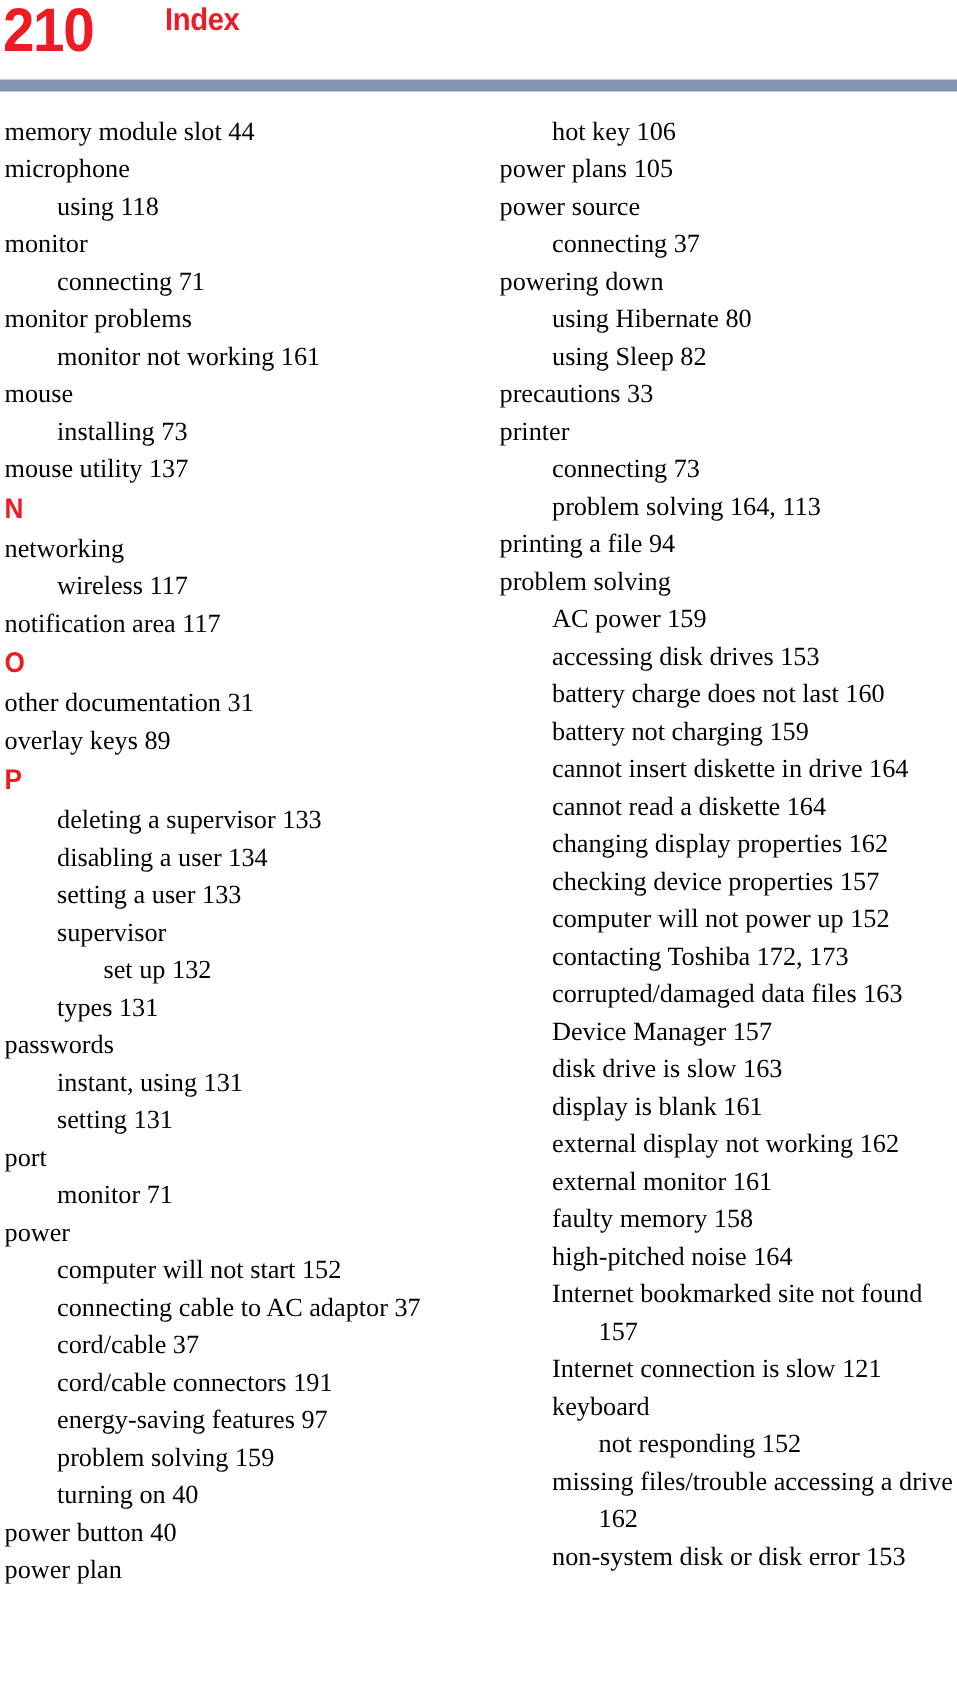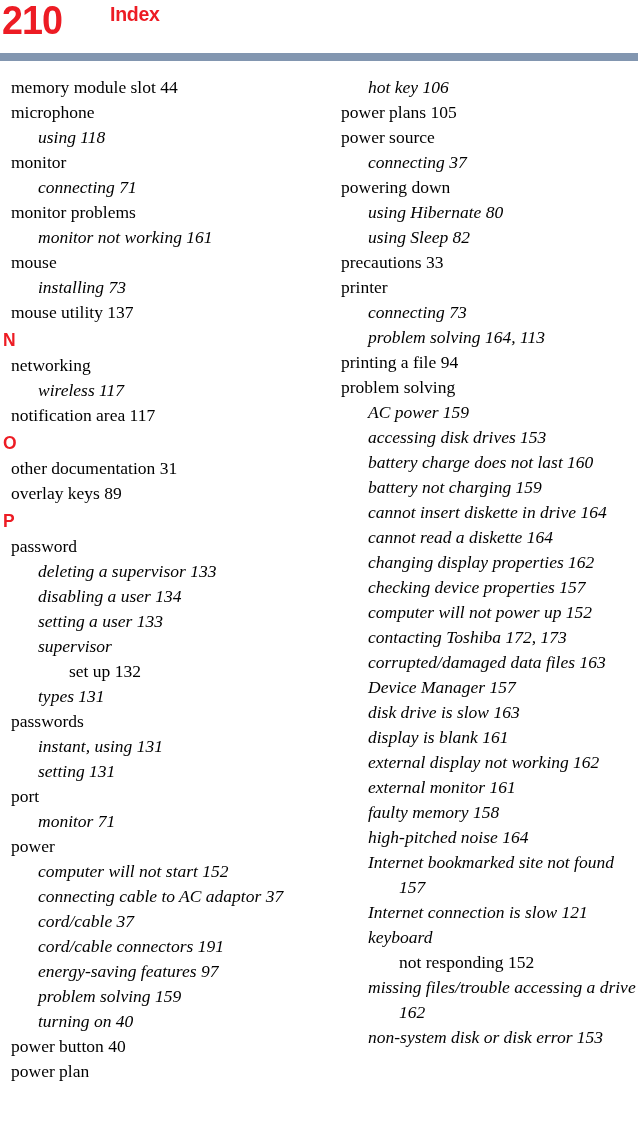--- a/index.html
+++ b/index.html
@@ -75,22 +75,22 @@
   }
   .column-left  { left: 3px; }
   .column-right { left: 333px; }
 
   
   .entry {
     font-size: 17.5px;
     line-height: 25px;
     white-space: pre-wrap;
   }
-  .lvl-0 { margin-left: 8px;  text-indent: 0; }
-  .lvl-1 { margin-left: 35px; text-indent: 0; font-style: italic; }
+  .lvl-0 { margin-left: 0px;  text-indent: 0; }
+  .lvl-1 { margin-left: 35px; text-indent: 0; }
   .lvl-2 { margin-left: 66px; text-indent: 0; font-family: Liberation Serif, serif; }
   
   .wrap-1 { margin-left: 35px; text-indent: 0; padding-left: 31px; }
   .wrap-1 > .wrap-hang { margin-left: -31px; }
 
   .section-letter {
     font-family: "Liberation Sans", "DejaVu Sans", sans-serif;
     font-weight: bold;
     font-size: 19px;
     line-height: 25px;
@@ -122,21 +122,20 @@
       <div class="entry lvl-1">installing 73</div>
       <div class="entry lvl-0">mouse utility 137</div>
       <div class="section-letter">N</div>
       <div class="entry lvl-0">networking</div>
       <div class="entry lvl-1">wireless 117</div>
       <div class="entry lvl-0">notification area 117</div>
       <div class="section-letter">O</div>
       <div class="entry lvl-0">other documentation 31</div>
       <div class="entry lvl-0">overlay keys 89</div>
       <div class="section-letter">P</div>
-      <div class="entry lvl-0">password</div>
       <div class="entry lvl-1">deleting a supervisor 133</div>
       <div class="entry lvl-1">disabling a user 134</div>
       <div class="entry lvl-1">setting a user 133</div>
       <div class="entry lvl-1">supervisor</div>
       <div class="entry lvl-2">set up 132</div>
       <div class="entry lvl-1">types 131</div>
       <div class="entry lvl-0">passwords</div>
       <div class="entry lvl-1">instant, using 131</div>
       <div class="entry lvl-1">setting 131</div>
       <div class="entry lvl-0">port</div>

